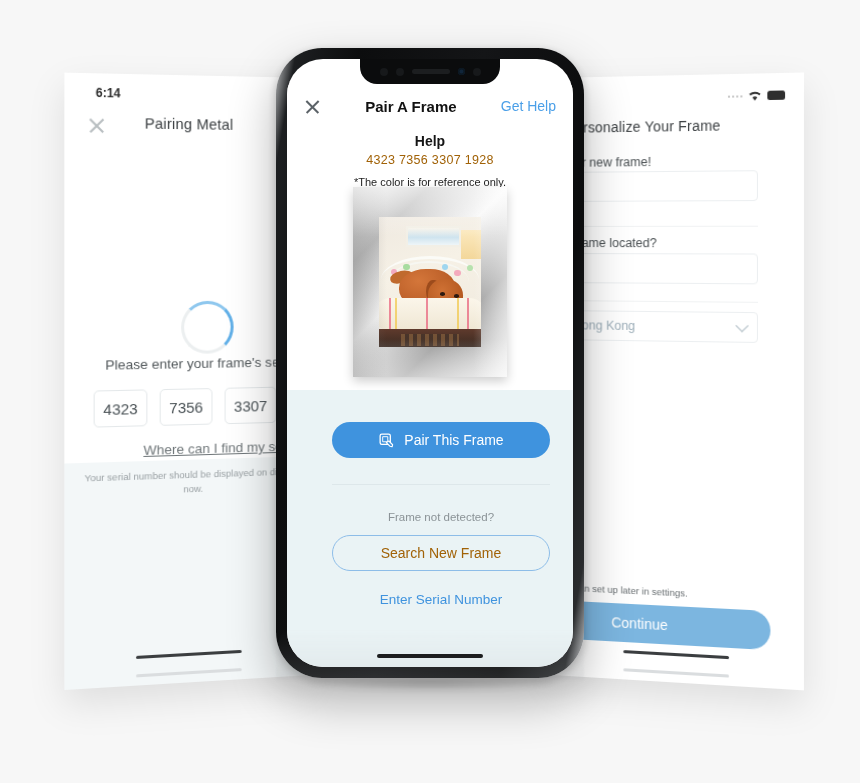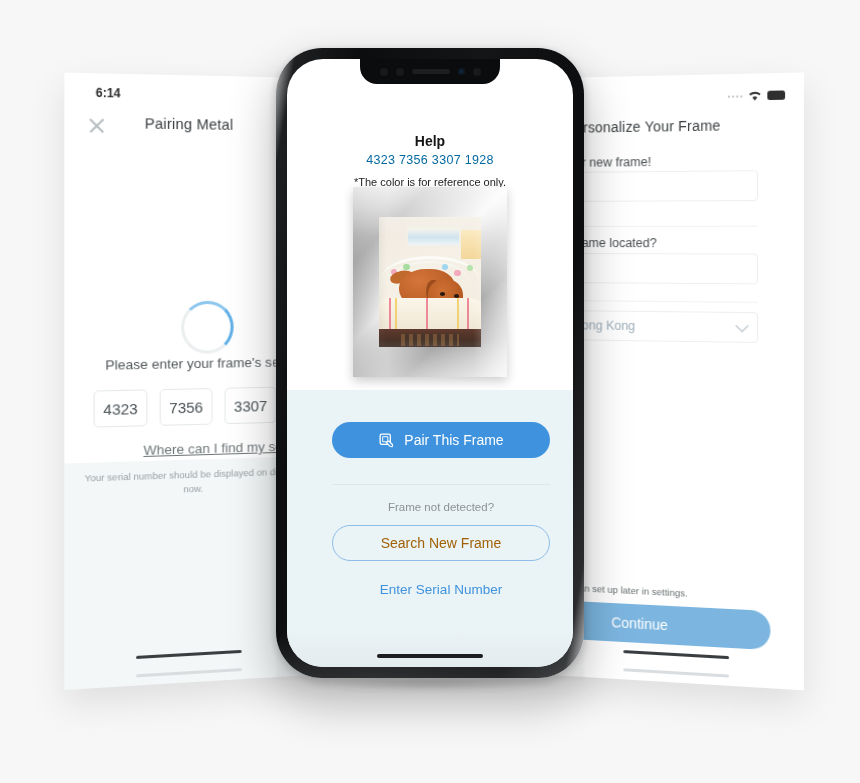--- a/index.html
+++ b/index.html
@@ -171,21 +171,21 @@
     content: ""; position: absolute; left: 0; top: 8px;
     width: 17px; height: 1.6px; background: #5c6368;
   }
   .closeX:before { transform: rotate(45deg); }
   .closeX:after  { transform: rotate(-45deg); }
   .nav-title { font-size: 15px; font-weight: 700; color: #121212; }
   .gethelp { font-size: 14px; color: #4a9fe8; }
 
   .content-top { position: absolute; top: 68px; left: 0; right: 0; height: 263px; background: #fff; }
   .frame-name { text-align: center; font-size: 14px; font-weight: 700; color: #151515; margin-top: 6px; }
-  .frame-serial { text-align: center; font-size: 12.5px; color: #0369a1; margin-top: 4px; letter-spacing: .3px; }
+  .frame-serial { text-align: center; font-size: 12.5px; color: #a16207; margin-top: 4px; letter-spacing: .3px; }
   .frame-note { text-align: center; font-size: 11px; color: #1f1f1f; margin-top: 9px; }
 
   .frame-wrap {
     position: absolute; left: 50%; margin-left: -77px; top: 60px;
     width: 154px; height: 190px;
     background: linear-gradient(135deg,#f4f4f4,#bfbfbf 22%,#f7f7f7 45%,#9e9e9e 70%,#e8e8e8 100%);
     box-shadow: 0 4px 10px rgba(0,0,0,.20);
     padding: 30px 26px;
   }
   .frame-bevel-tl { position: absolute; inset: 0; pointer-events: none;
@@ -234,21 +234,21 @@
   .content-bottom {
     position: absolute; top: 331px; left: 0; right: 0; bottom: 0; background: #eaf3f5; padding-left: 22px;
   }
   .pair-btn {
     margin: 32px auto 0; width: 218px; height: 36px; border-radius: 18px;
     background: #3f93de; color: #fff; font-size: 14px;
     display: flex; align-items: center; justify-content: center; gap: 9px; cursor: pointer;
   }
   .pair-icon { display: flex; }
   .divider { margin: 26px auto 0; width: 218px; height: 1px; background: #dde7ea; }
-  .notdet { text-align: center; font-size: 11.5px; color: #8b9397; margin-top: 16px; }
+  .notdet { text-align: center; font-size: 11.5px; color: #8b9397; margin-top: 26px; }
   .search-btn {
     margin: 12px auto 0; width: 218px; height: 36px; border-radius: 18px;
     background: transparent; border: 1px solid #8dbde8; color: #a16207; font-size: 14px;
     display: flex; align-items: center; justify-content: center; cursor: pointer;
   }
   .serial-link { text-align: center; font-size: 13.5px; color: #3f93de; margin-top: 21px; cursor: pointer; }
   .home-ind {
     position: absolute; bottom: 9px; left: 50%; margin-left: -53px;
     width: 106px; height: 4px; border-radius: 2px; background: #0e0f10;
   }
@@ -356,20 +356,25 @@
             </span>
           <span class="wifi">
             <svg width="14" height="10" viewBox="0 0 14 10">
                 <path d="M7 9.2 4.6 6.3a3.7 3.7 0 0 1 4.8 0zM2.7 4.3a6.6 6.6 0 0 1 8.6 0l1.2-1.5a8.6 8.6 0 0 0-11 0z" fill="#141414"></path>
               </svg>
           </span>
           <span class="batt"></span>
         </span>
       </div>
 
+      <div class="navbar">
+        <span class="closeX"></span>
+        <span class="nav-title">Pair A Frame</span>
+        <span class="gethelp">Get Help</span>
+      </div>
 
       <div class="content-top">
         <div class="frame-name">Help</div>
         <div class="frame-serial">4323 7356 3307 1928</div>
         <div class="frame-note">*The color is for reference only.</div>
 
         <div class="frame-wrap">
           <div class="photo">
             <div class="wall"></div>
             <div class="pict"></div>

